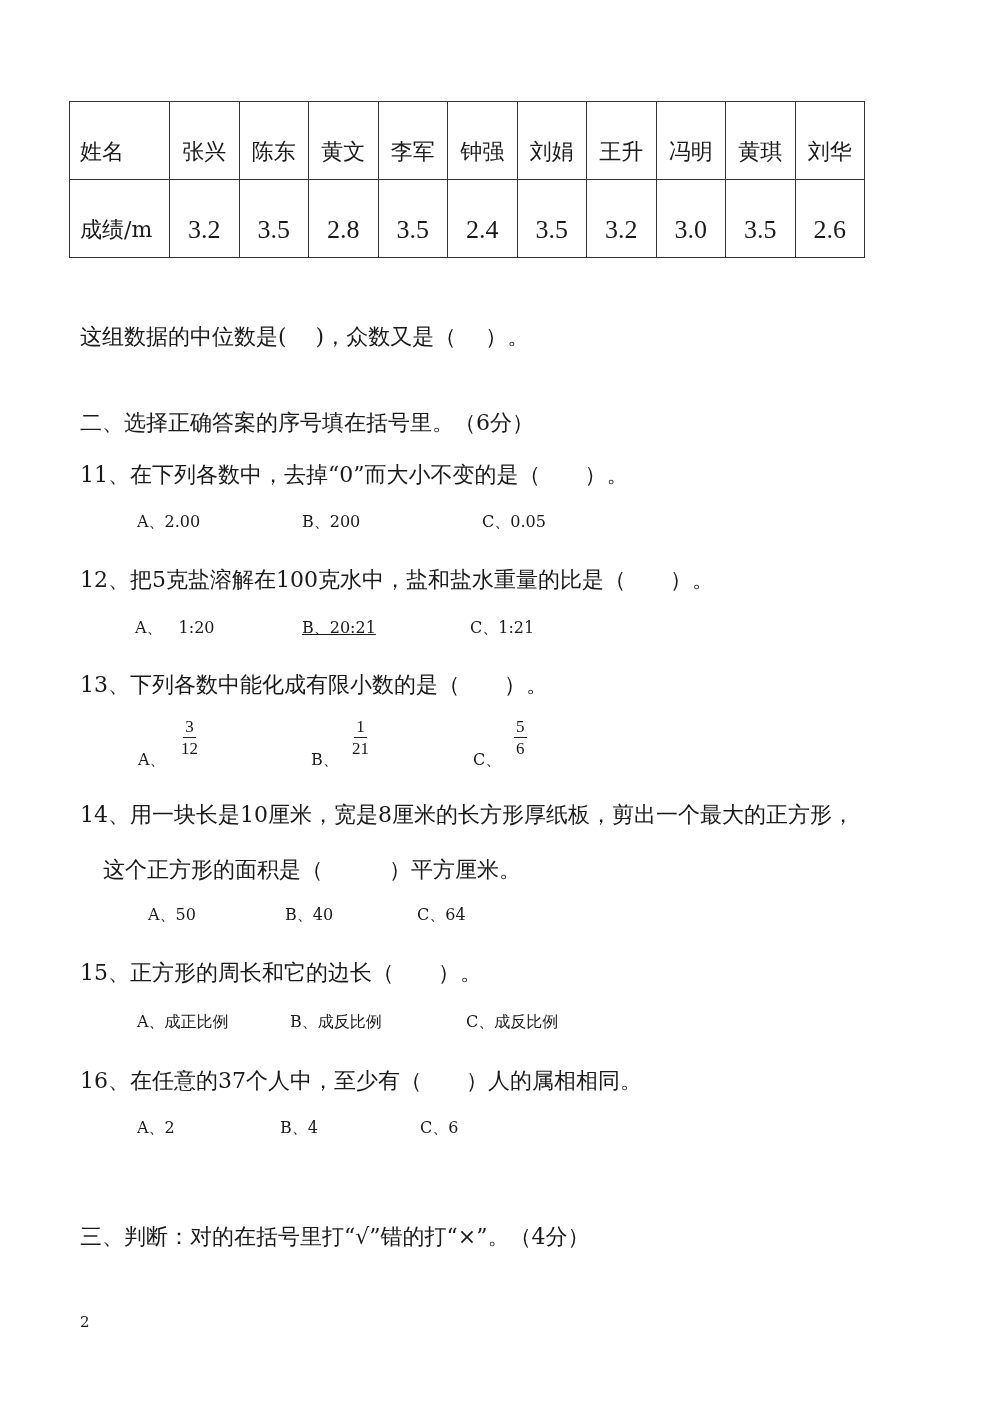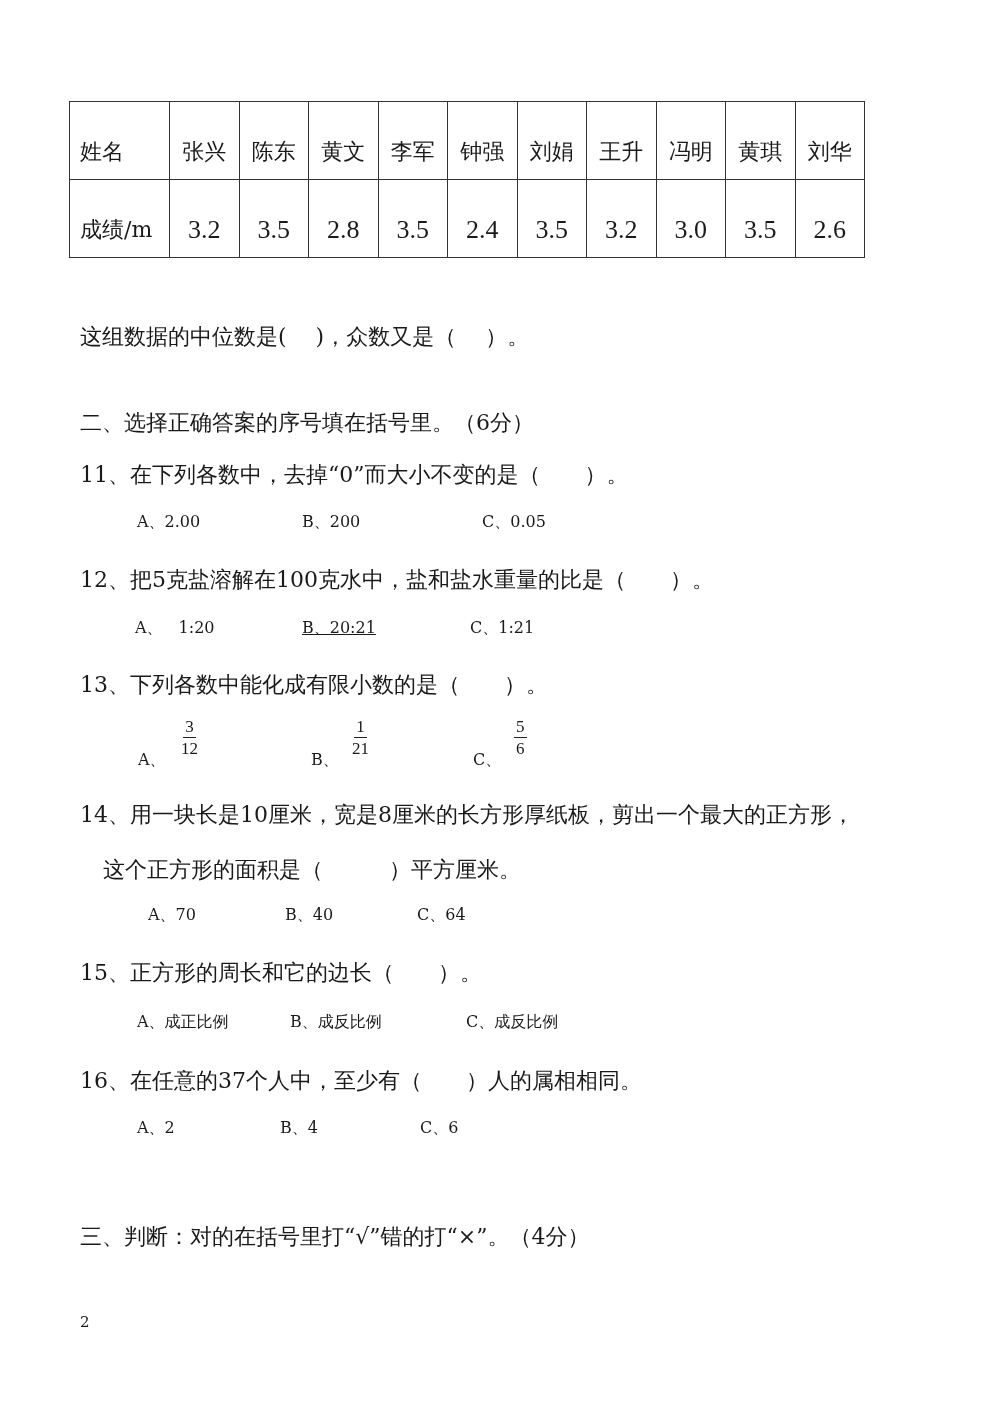--- a/index.html
+++ b/index.html
@@ -96,21 +96,21 @@
   <span class="den">21</span>
 </div>
 <div class="abs opt" style="left:473px; top:750px;">C、</div>
 <div class="frac" style="left:514px; top:718px;">
   <span class="num">5</span>
   <span class="den">6</span>
 </div>
 
 <div class="abs line" style="top:800px;">14、用一块长是10厘米，宽是8厘米的长方形厚纸板，剪出一个最大的正方形，</div>
 <div class="abs line" style="left:103px; top:855px;">这个正方形的面积是（　　　）平方厘米。</div>
-<div class="abs opt" style="left:148px; top:905px;">A、70</div>
+<div class="abs opt" style="left:148px; top:905px;">A、50</div>
 <div class="abs opt" style="left:285px; top:905px;">B、40</div>
 <div class="abs opt" style="left:417px; top:905px;">C、64</div>
 
 <div class="abs line" style="top:958px;">15、正方形的周长和它的边长（　　）。</div>
 <div class="abs opt" style="left:137px; top:1012px;">A、成正比例</div>
 <div class="abs opt" style="left:290px; top:1012px;">B、成反比例</div>
 <div class="abs opt" style="left:466px; top:1012px;">C、成反比例</div>
 
 <div class="abs line" style="top:1066px;">16、在任意的37个人中，至少有（　　）人的属相相同。</div>
 <div class="abs opt" style="left:137px; top:1118px;">A、2</div>

